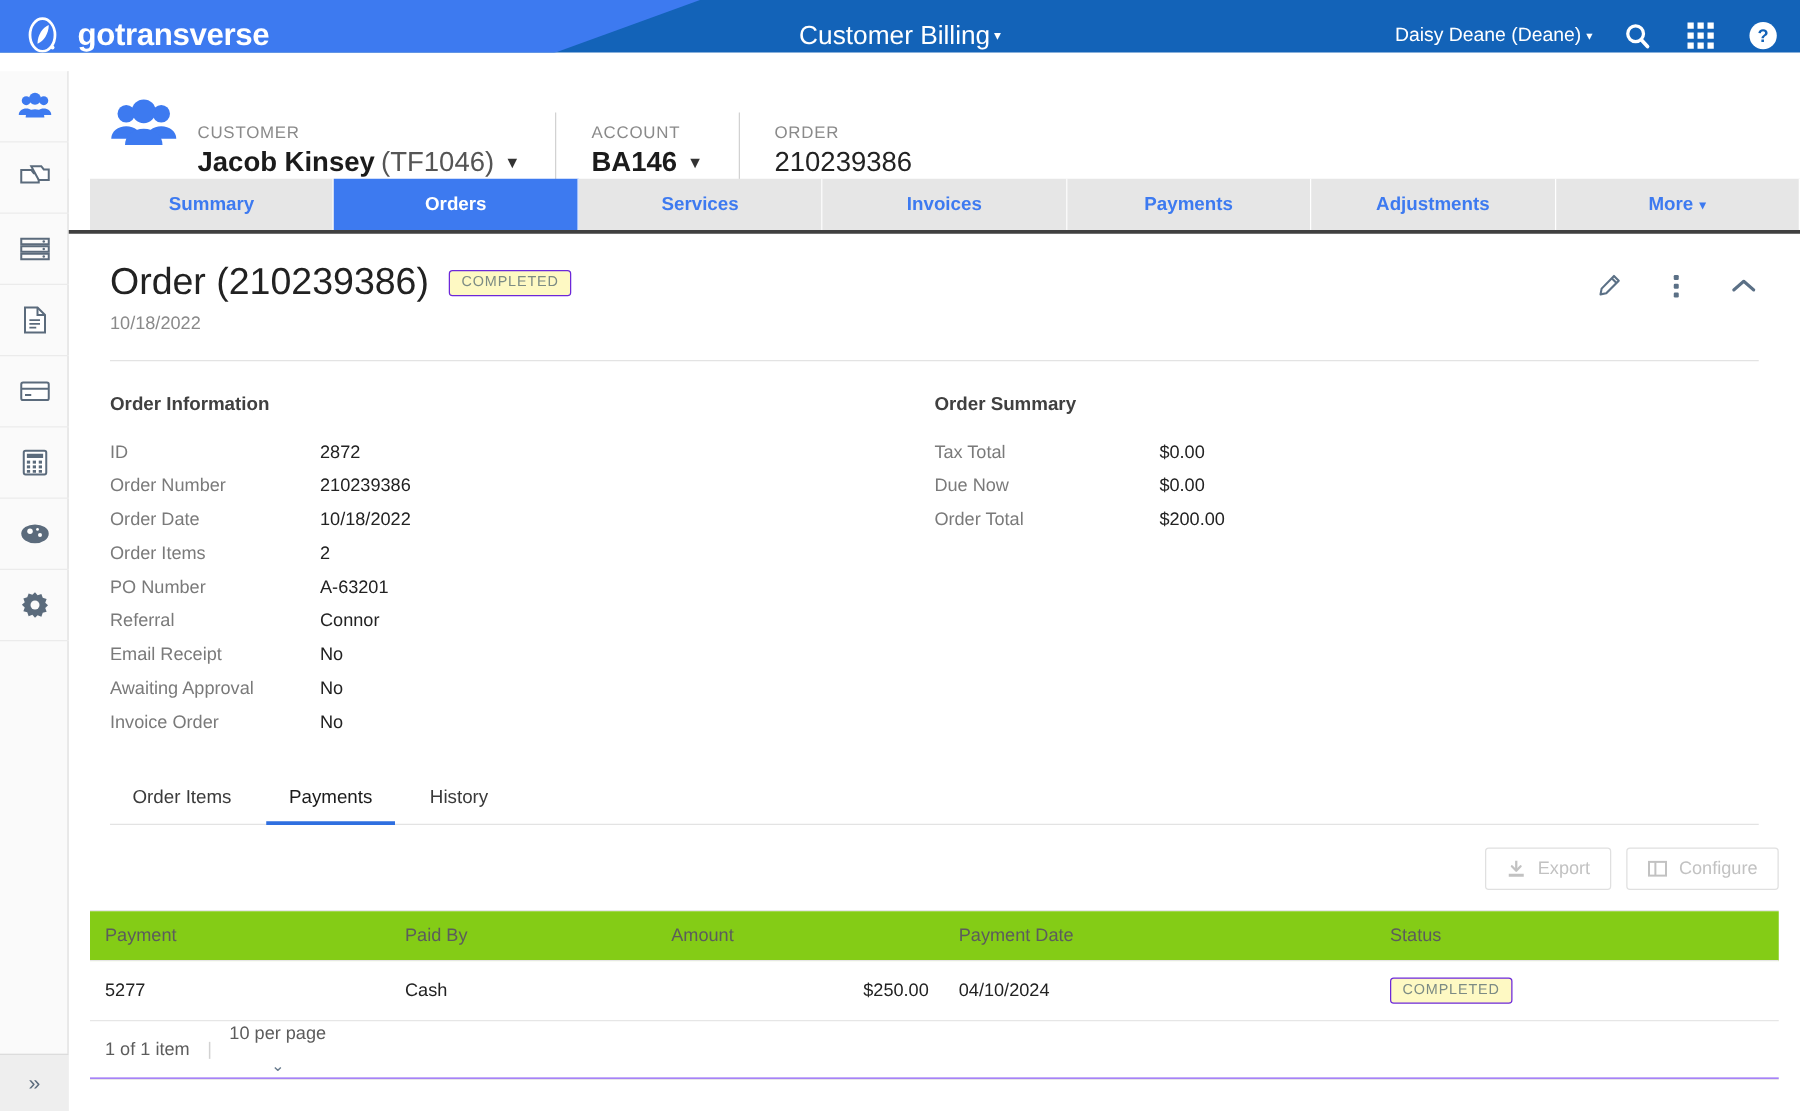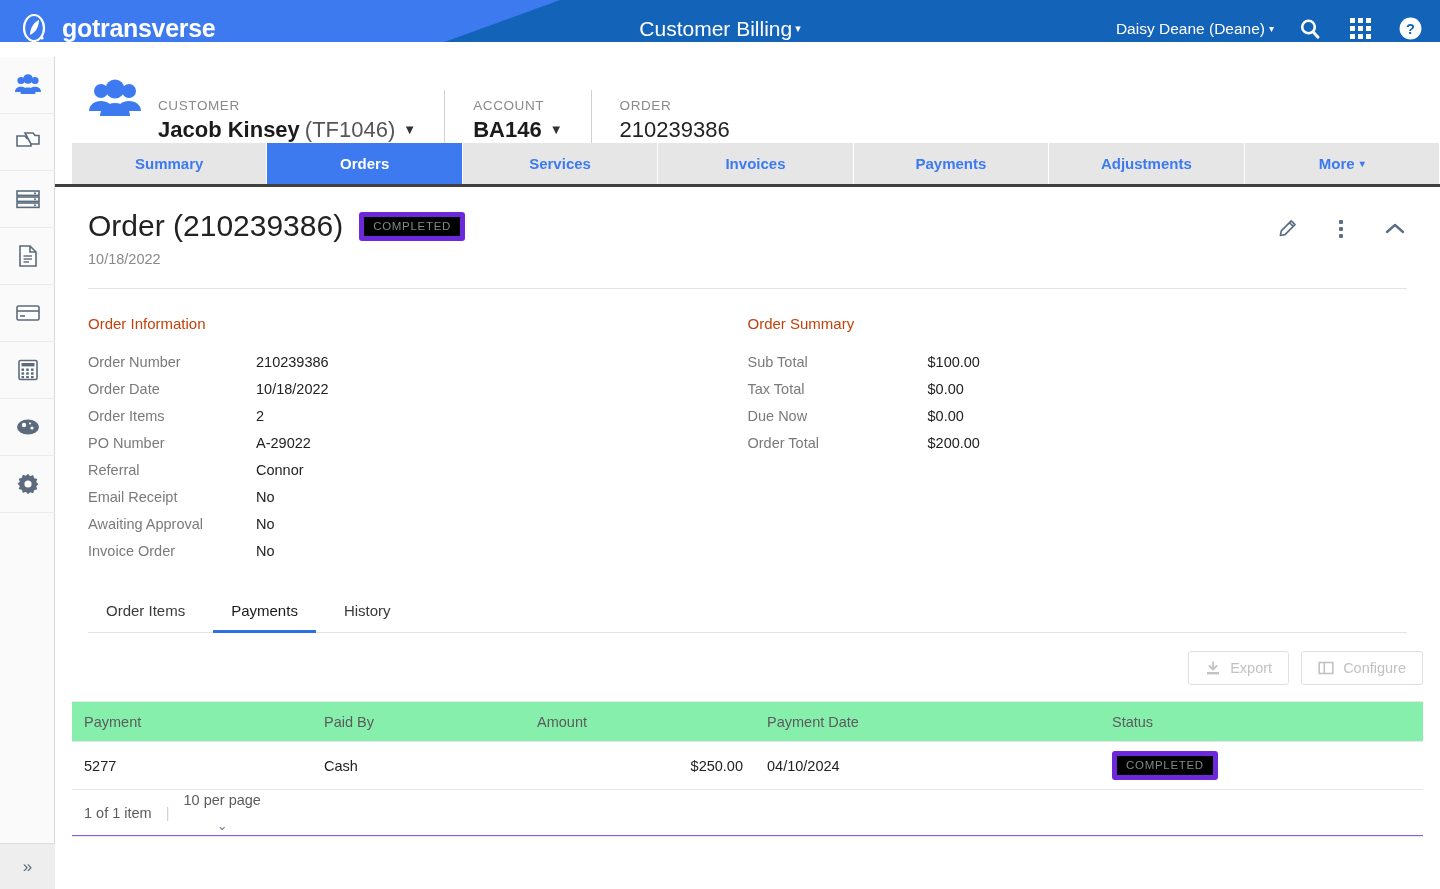--- a/index.html
+++ b/index.html
@@ -97,34 +97,34 @@
   .tab .caret { margin-left: 5px; font-size: 10px; }
 
   
   .order-head { padding: 22px 33px 0 33px; display: flex; align-items: flex-start; }
   .order-head-left { flex: 1; }
   .order-title-row { display: flex; align-items: center; gap: 16px; }
   .order-title { font-size: 30px; color: #222222; }
   .order-date { font-size: 14.5px; color: #8a8a8a; margin-top: 8px; }
   .badge {
     display: inline-block; padding: 3px 9px 4px 9px;
-    background: #000000; border: 5px solid #6d28d9; border-radius: 3px;
+    background: #fef9c3; border: 1px solid #6d28d9; border-radius: 3px;
     color: #7c8b84; font-size: 11.5px; letter-spacing: 0.7px;
   }
   .order-actions { display: flex; align-items: center; gap: 30px; padding-top: 8px; }
   .act { cursor: pointer; display: flex; align-items: center; justify-content: center; width: 24px; height: 24px; }
   .kebab { display: flex; flex-direction: column; gap: 3px; align-items: center; }
   .kebab i { width: 4px; height: 4px; background: #5b7086; display: block; border-radius: 1px; }
 
   .divider { height: 1px; background: #e3e3e3; margin: 21px 33px 0 33px; }
 
   
   .panels { display: flex; padding: 26px 33px 0 33px; }
   .panel { width: 50%; padding-right: 40px; }
-  .panel h3 { font-size: 15px; color: #c2410c; font-weight: normal; margin-bottom: 16px; }
+  .panel h3 { font-size: 15px; color: #404040; font-weight: bold; margin-bottom: 16px; }
   .kv { display: flex; height: 27px; align-items: center; }
   .kv .k { width: 168px; font-size: 14.5px; color: #7a7a7a; }
   .kv .v { font-size: 14.5px; color: #222222; }
   .panel.summary .kv .k { width: 180px; }
 
   
   .subtabs {
     display: flex; gap: 10px; margin: 26px 33px 0 33px;
     border-bottom: 1px solid #e3e3e3;
   }
@@ -138,21 +138,21 @@
   .grid-toolbar { display: flex; justify-content: flex-end; gap: 12px; padding: 18px 17px 0 0; }
   .gbtn {
     display: flex; align-items: center; gap: 9px;
     border: 1px solid #e0e0e0; background: #ffffff; border-radius: 3px;
     padding: 8px 16px; font-size: 14.5px; color: #c2c2c2; cursor: pointer;
   }
 
   
   .grid { margin: 16px 17px 0 17px; border: 1px solid #e6e6e6; border-left: 0; border-right: 0; }
   .grid-row { display: flex; align-items: center; }
-  .grid-head { background: #86efac; height: 40px; border-bottom: 1px solid #e6e6e6; }
+  .grid-head { background: #84cc16; height: 40px; border-bottom: 1px solid #e6e6e6; }
   .grid-head .cell { color: #5c5c5c; font-size: 14.5px; }
   .grid-body { height: 48px; border-bottom: 1px solid #e6e6e6; background: #ffffff; }
   .grid-body .cell { color: #222222; font-size: 14.5px; }
   .cell { padding: 0 12px; }
   .c-payment { width: 240px; }
   .c-paidby { width: 213px; }
   .c-amount { width: 230px; text-align: right; }
   .c-date { width: 345px; }
   .c-status { flex: 1; }
   .grid-foot {
@@ -384,34 +384,38 @@
       </div>
     </div>
   </div>
 
   <div class="divider"></div>
 
   <div class="panels">
     <div class="panel">
       <h3>Order Information</h3>
       <div class="kv">
+          <span class="k">ID</span>
+          <span class="v">2872</span>
+        </div>
+      <div class="kv">
           <span class="k">Order Number</span>
           <span class="v">210239386</span>
         </div>
       <div class="kv">
           <span class="k">Order Date</span>
           <span class="v">10/18/2022</span>
         </div>
       <div class="kv">
           <span class="k">Order Items</span>
           <span class="v">2</span>
         </div>
       <div class="kv">
           <span class="k">PO Number</span>
-          <span class="v">A-29022</span>
+          <span class="v">A-63201</span>
         </div>
       <div class="kv">
           <span class="k">Referral</span>
           <span class="v">Connor</span>
         </div>
       <div class="kv">
           <span class="k">Email Receipt</span>
           <span class="v">No</span>
         </div>
       <div class="kv">
@@ -419,24 +423,20 @@
           <span class="v">No</span>
         </div>
       <div class="kv">
           <span class="k">Invoice Order</span>
           <span class="v">No</span>
         </div>
     </div>
 
     <div class="panel summary">
       <h3>Order Summary</h3>
-      <div class="kv">
-          <span class="k">Sub Total</span>
-          <span class="v">$100.00</span>
-        </div>
       <div class="kv">
           <span class="k">Tax Total</span>
           <span class="v">$0.00</span>
         </div>
       <div class="kv">
           <span class="k">Due Now</span>
           <span class="v">$0.00</span>
         </div>
       <div class="kv">
           <span class="k">Order Total</span>

